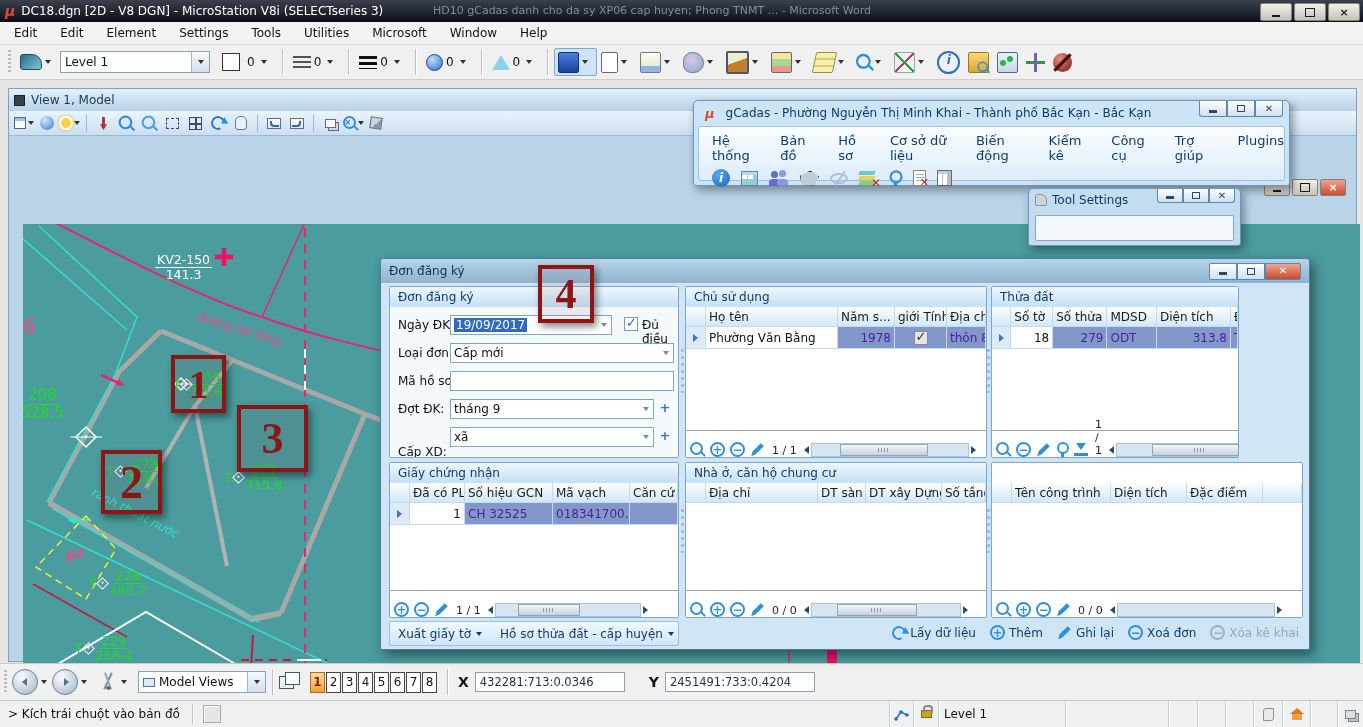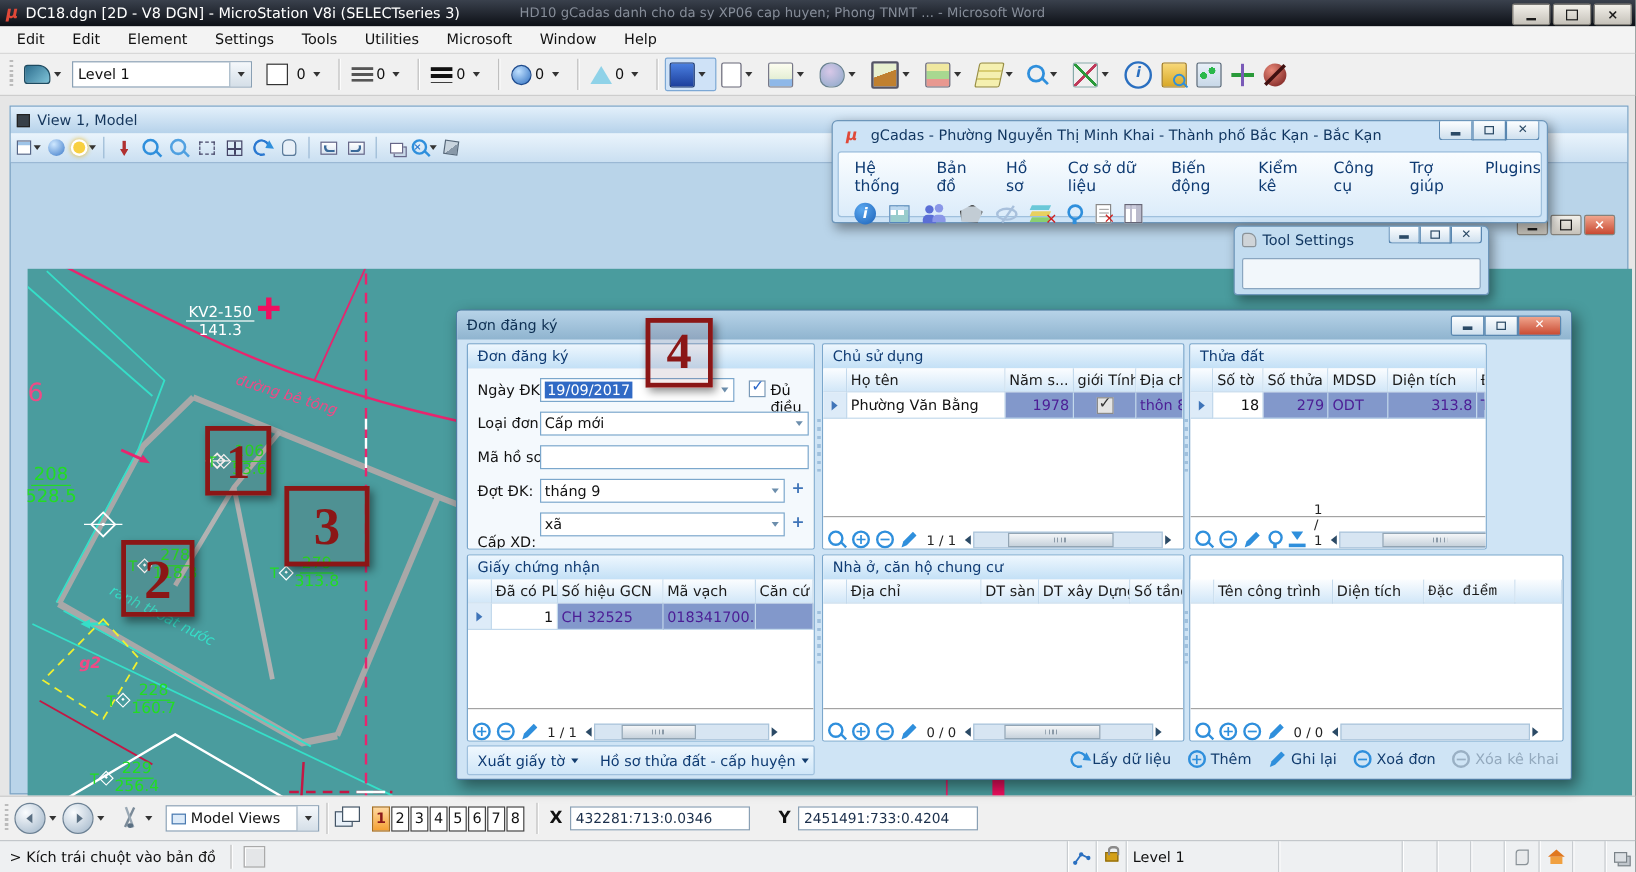--- a/index.html
+++ b/index.html
@@ -744,21 +744,21 @@
         </span>
       </div>
     </div>
 
     <div class="group" style="left:610px;top:203px;width:312px;height:156px;">
       <div class="grid">
         <div class="grow">
           <span class="gcell ghd" style="width:20px;"></span>
           <span class="gcell ghd" style="width:99px;">Tên công trình</span>
           <span class="gcell ghd" style="width:76px;">Diện tích</span>
-          <span class="gcell ghd" style="width:76px;font-family:Liberation Mono, monospace;">Đặc điểm</span>
+          <span class="gcell ghd" style="width:76px;">Đặc điểm</span>
           <span class="gcell ghd" style="flex:1;"></span>
         </div>
       </div>
       <div class="gfoot">
         <span class="icz"></span>
         <span class="icc plus"></span>
         <span class="icc minus"></span>
         <span class="icpen"></span>
         <span class="pager">0 / 0</span>
         <span class="mscroll">

